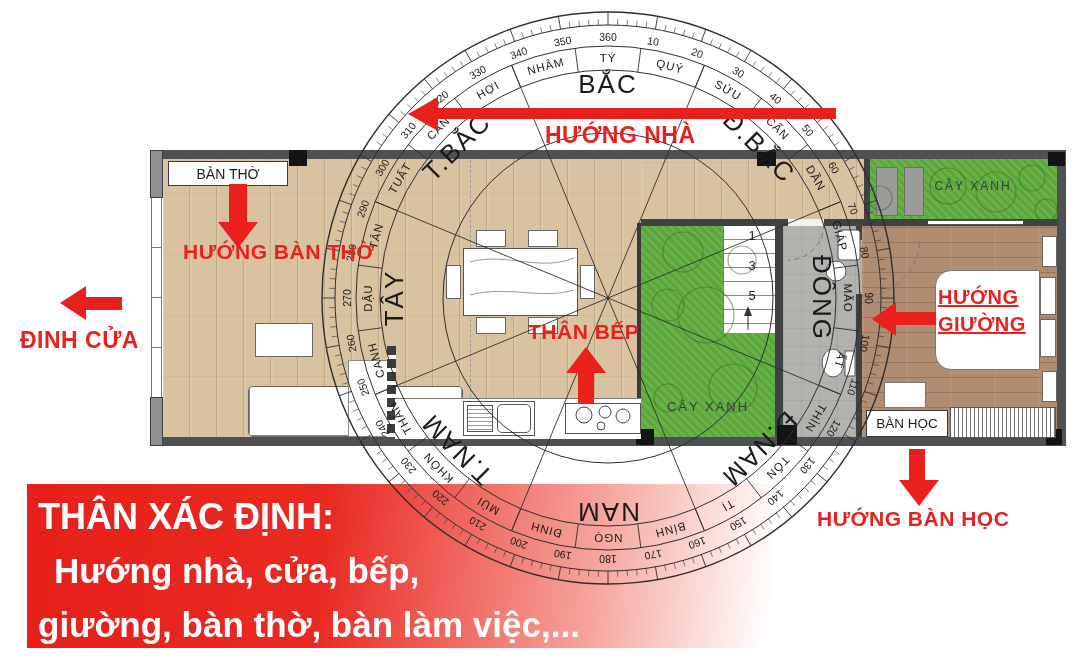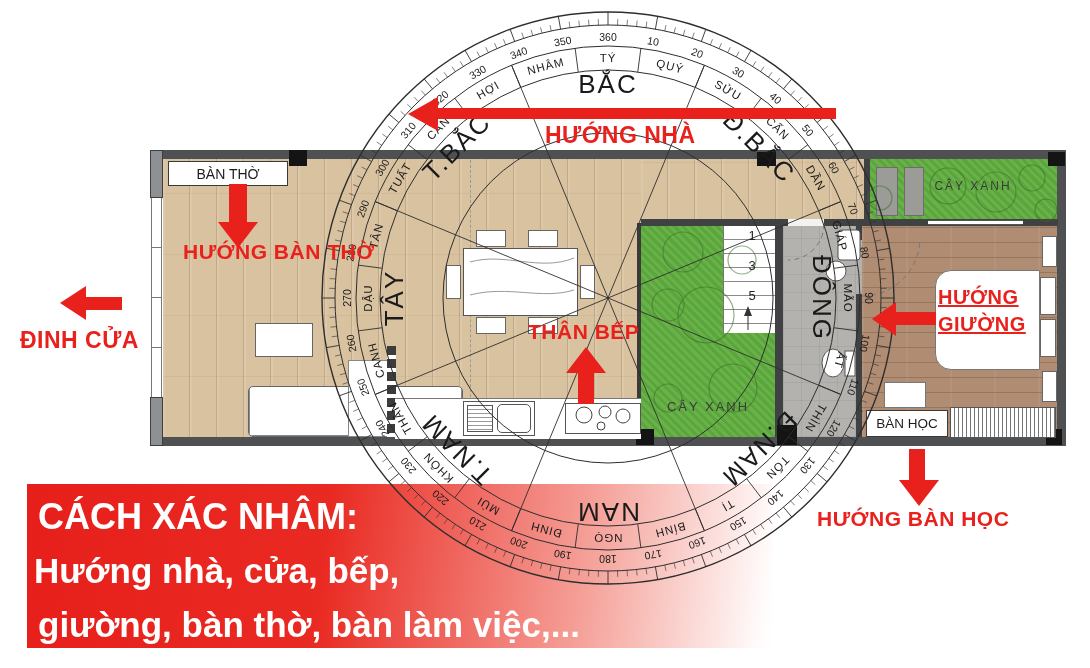--- a/index.html
+++ b/index.html
@@ -440,22 +440,22 @@
       <text x="608" y="84" transform="rotate(0 608 84)" text-anchor="middle" dominant-baseline="central" font-size="26" letter-spacing="2" fill="#1a1a1a" font-family="&quot;Liberation Sans&quot;,sans-serif">BẮC</text>
       <text x="759.3208511739211" y="146.67914882607883" transform="rotate(45 759.3208511739211 146.67914882607883)" text-anchor="middle" dominant-baseline="central" font-size="26" letter-spacing="2" fill="#1a1a1a" font-family="&quot;Liberation Sans&quot;,sans-serif">Đ.BẮC</text>
       <text x="822" y="298" transform="rotate(90 822 298)" text-anchor="middle" dominant-baseline="central" font-size="26" letter-spacing="2" fill="#1a1a1a" font-family="&quot;Liberation Sans&quot;,sans-serif">ĐÔNG</text>
       <text x="759.3208511739211" y="449.32085117392114" transform="rotate(135 759.3208511739211 449.32085117392114)" text-anchor="middle" dominant-baseline="central" font-size="26" letter-spacing="2" fill="#1a1a1a" font-family="&quot;Liberation Sans&quot;,sans-serif">Đ.NAM</text>
       <text x="608" y="512" transform="rotate(180 608 512)" text-anchor="middle" dominant-baseline="central" font-size="26" letter-spacing="2" fill="#1a1a1a" font-family="&quot;Liberation Sans&quot;,sans-serif">NAM</text>
       <text x="456.67914882607886" y="449.3208511739212" transform="rotate(225 456.67914882607886 449.3208511739212)" text-anchor="middle" dominant-baseline="central" font-size="26" letter-spacing="2" fill="#1a1a1a" font-family="&quot;Liberation Sans&quot;,sans-serif">T.NAM</text>
       <text x="394" y="298.00000000000006" transform="rotate(270 394 298.00000000000006)" text-anchor="middle" dominant-baseline="central" font-size="26" letter-spacing="2" fill="#1a1a1a" font-family="&quot;Liberation Sans&quot;,sans-serif">TÂY</text>
       <text x="456.6791488260788" y="146.67914882607886" transform="rotate(315 456.6791488260788 146.67914882607886)" text-anchor="middle" dominant-baseline="central" font-size="26" letter-spacing="2" fill="#1a1a1a" font-family="&quot;Liberation Sans&quot;,sans-serif">T.BẮC</text>
     </svg>
 
-  <div class="cap" style="left:38px;top:496px;font-size:36px;">CÁCH XÁC NHÂM:</div>
-  <div class="cap" style="left:34px;top:551px;font-size:35px;">Hướng nhà, cửa, bếp,</div>
+  <div class="cap" style="left:38px;top:496px;font-size:36px;">THÂN XÁC ĐỊNH:</div>
+  <div class="cap" style="left:54px;top:551px;font-size:35px;">Hướng nhà, cửa, bếp,</div>
   <div class="cap" style="left:38px;top:605px;font-size:35px;">giường, bàn thờ, bàn làm việc,...</div>
 
   <div class="abs redfill" style="left:436px;top:108px;width:400px;height:11px;z-index:50;"></div>
   <div class="abs tri" style="left:408px;top:97px;z-index:50;border-width:17px 30px 17px 0;border-color:transparent #e9211d transparent transparent;"></div>
   <div class="annot" style="left:545px;top:122px;font-size:23px;">HƯỚNG NHÀ</div>
 
   <div class="abs redfill" style="left:229px;top:184px;width:18px;height:40px;z-index:50;"></div>
   <div class="abs tri" style="left:218px;top:222px;z-index:50;border-width:26px 20px 0 20px;border-color:#e9211d transparent transparent transparent;"></div>
   <div class="annot" style="left:183px;top:240px;font-size:21px;">HƯỚNG BÀN THỜ</div>
 

